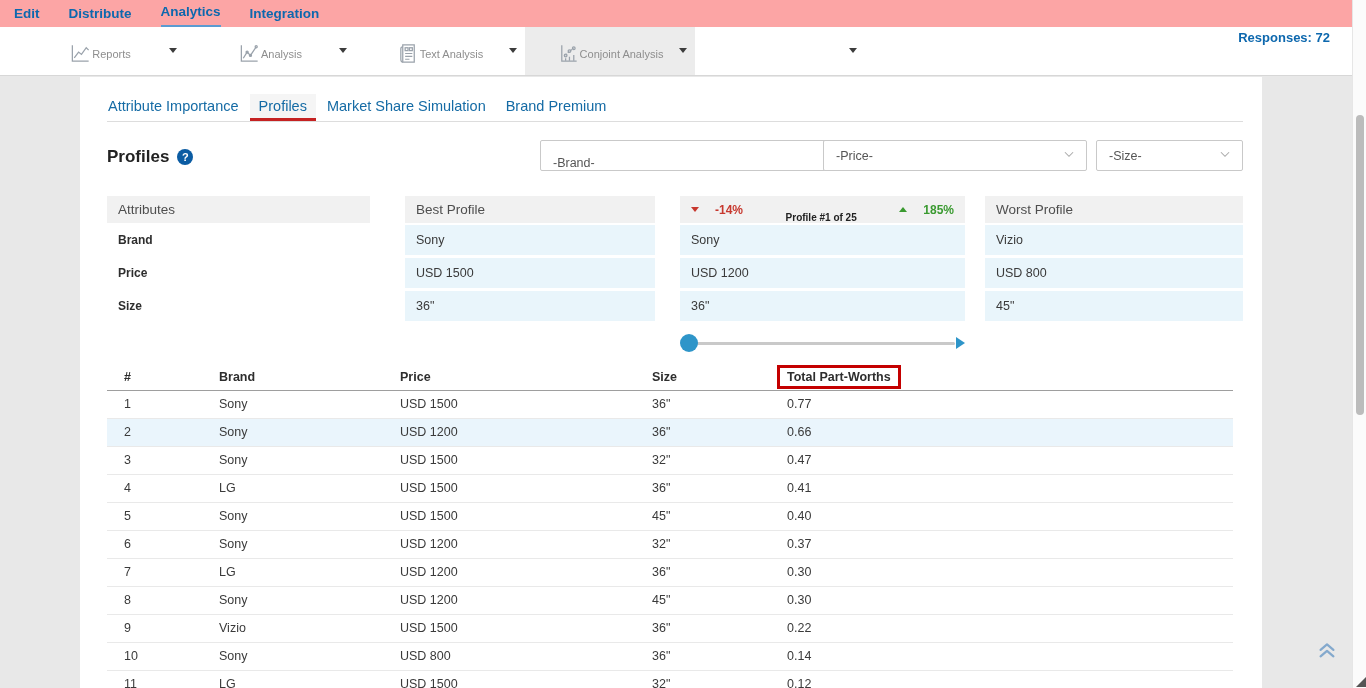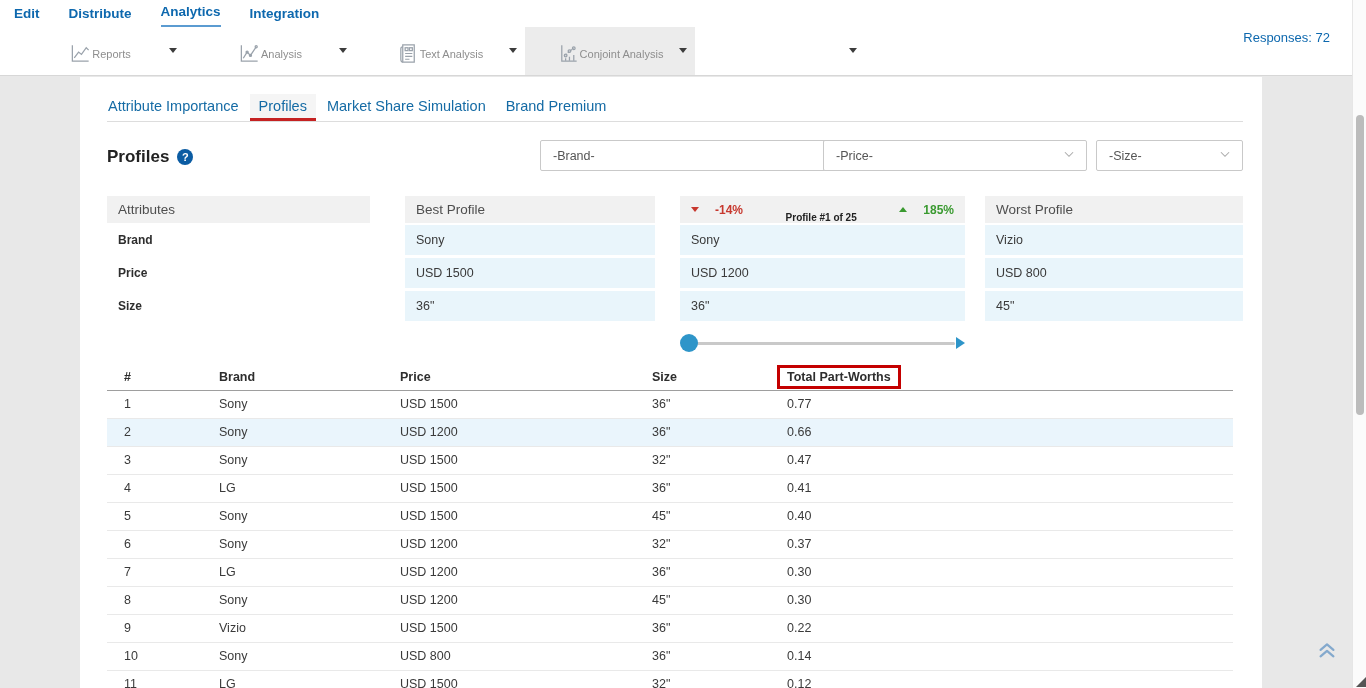--- a/index.html
+++ b/index.html
@@ -4,25 +4,25 @@
 <style>
   * { box-sizing: border-box; }
   html,body { margin:0; padding:0; }
   body {
     width:1366px; height:688px; position:relative; overflow:hidden;
     background:#e8e8e8; font-family:"Liberation Sans", sans-serif;
     -webkit-font-smoothing:antialiased;
   }
   
   .topnav { position:absolute; top:0; left:0; width:1352px; height:27px;
-    background:#ffffff; display:flex; align-items:center; z-index:5; }
+    background:#fca5a5; display:flex; align-items:center; z-index:5; }
   .nav-items { display:flex; gap:29px; padding-left:14px; }
   .nav-item { font-size:13.5px; font-weight:bold; color:#0d68ae; cursor:pointer; line-height:27px; }
   .nav-item.active { border-bottom:2px solid #5b9bd1; line-height:24px; }
-  .responses { margin-left:auto; padding-right:22px; font-size:13px; font-weight:normal; color:#0d68ae; cursor:pointer;margin-top:48px; }
+  .responses { margin-left:auto; padding-right:22px; font-size:13px; font-weight:bold; color:#0d68ae; cursor:pointer;margin-top:48px; }
   
   .toolbar { position:absolute; top:27px; left:0; width:1352px; height:49px;
     background:#fff; border-bottom:1px solid #d7d7d7; display:flex; padding-left:15px; z-index:4; }
   .tb-item { width:170px; height:48px; display:flex; align-items:center; position:relative; cursor:pointer; }
   .tb-item.active { background:#ececec; }
   .tb-main { flex:1; display:flex; flex-direction:row; align-items:center; justify-content:center; gap:0px; padding-top:4px; }
   .tb-icon svg { display:block; }
   .tb-label { font-size:11px; color:#8e8e8e; margin-top:1px; }
   .tb-caret { position:absolute; right:8px; top:21px; width:0; height:0;
     border-left:4px solid transparent; border-right:4px solid transparent; border-top:5px solid #3c3c3c; }
@@ -33,21 +33,21 @@
   .tab.active { background:#f5f5f5; border-bottom:3px solid #c52222; padding-bottom:4px; }
   .tabs-divider { position:absolute; left:27px; top:44px; width:1136px; height:1px; background:#ddd; }
   .page-head { position:absolute; left:27px; top:70px; display:flex; align-items:center; gap:8px; }
   .page-title { font-size:17px; font-weight:bold; color:#222; }
   .help-icon { width:16px; height:16px; border-radius:50%; background:#0b5ca3; color:#fff;
     font-size:11px; font-weight:bold; display:flex; align-items:center; justify-content:center; cursor:pointer; }
   
   .dropdown { position:absolute; top:63px; height:31px; border:1px solid #c9c9c9; border-radius:2px;
     background:#fff; display:flex; align-items:center; padding:0 10px 0 12px; cursor:pointer; }
   .dd-value { font-size:12.5px; color:#555; flex:1; }
-  #dd-brand { left:460px; width:307px; }
+  #dd-brand { left:460px; width:307px;align-items:flex-end; }
   #dd-price { left:743px; width:264px; }
   #dd-size  { left:1016px; width:147px; }
   
   .panel { position:absolute; top:119px; }
   .panel-header { height:27px; background:#f1f1f1; display:flex; align-items:center;
     padding:0 11px; font-size:13.5px; color:#4e4e4e; margin-bottom:2px; }
   .panel-cell { height:30px; margin-bottom:3px; background:#e9f5fb; display:flex; align-items:center;
     padding:0 11px; font-size:12.5px; color:#3a3a3a; }
   #panel-attributes { left:27px; width:263px; }
   #panel-attributes .panel-cell { background:transparent; font-weight:bold; font-size:12px; color:#2e2e2e; }

